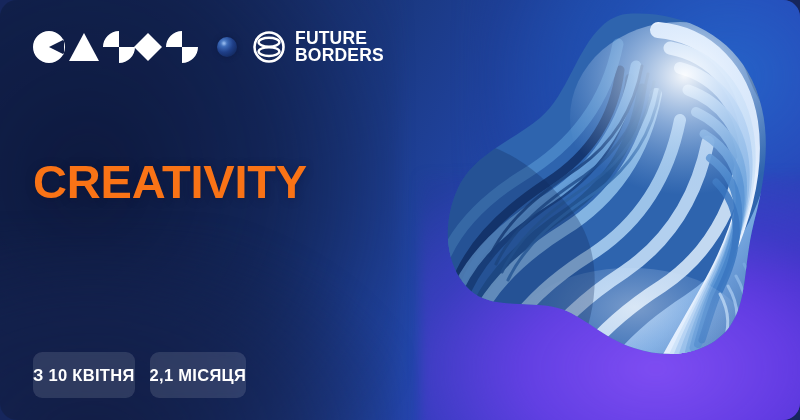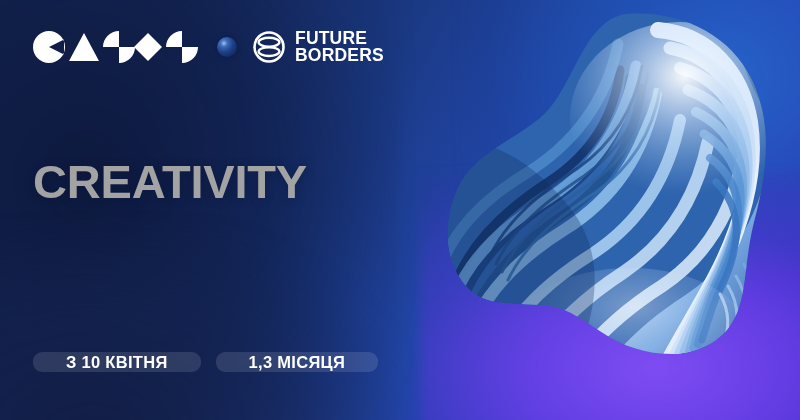--- a/index.html
+++ b/index.html
@@ -8,20 +8,21 @@
     font-family:"Liberation Sans", sans-serif;
     background:#16265c;
     position:relative;
   }
 
   #banner {
     position:absolute; inset:0;
     width:800px; height:420px;
     overflow:hidden;
     background:#16265c;
+    border-radius:17px;
   }
 
   
   .bg-base {
     position:absolute; inset:0;
     background:linear-gradient(118deg,
        #14244f 0%,
        #16295c 18%,
        #1b3a86 42%,
        #2246a8 58%,
@@ -113,39 +114,39 @@
     color:#ffffff;
     font-weight:bold;
     font-size:17.5px;
     letter-spacing:0.2px;
   }
 
   
   .headline {
     position:absolute;
     left:33px; top:156px;
-    color:#a3a3a3;
+    color:#f97316;
     font-weight:bold;
     font-size:47px;
     line-height:1.12;
     letter-spacing:-0.2px;
     text-shadow:0 1px 10px rgba(8,18,50,0.35);
   }
   .headline .line { display:block; white-space:nowrap; }
 
   
   .pill-row {
     position:absolute;
     left:33px; top:352px;
     display:flex; gap:15px;
   }
   .pill {
-    height:20px;
+    height:46px;
     display:flex; align-items:center;
-    padding:0 33px;
+    padding:0 0;
     border-radius:9px;
     background:rgba(255,255,255,0.12);
     color:#ffffff;
     font-weight:bold;
     font-size:16.5px;
     letter-spacing:0.3px;
     white-space:nowrap;
     backdrop-filter:blur(3px);
   }
 </style>
@@ -306,16 +307,16 @@
       </div>
     </div>
   </div>
 
   <h1 class="headline">
     <span class="line">CREATIVITY</span>
   </h1>
 
   <div class="pill-row">
     <div class="pill">З 10 КВІТНЯ</div>
-    <div class="pill">1,3 МІСЯЦЯ</div>
+    <div class="pill">2,1 МІСЯЦЯ</div>
   </div>
 
 </div>
 
 </body></html>

